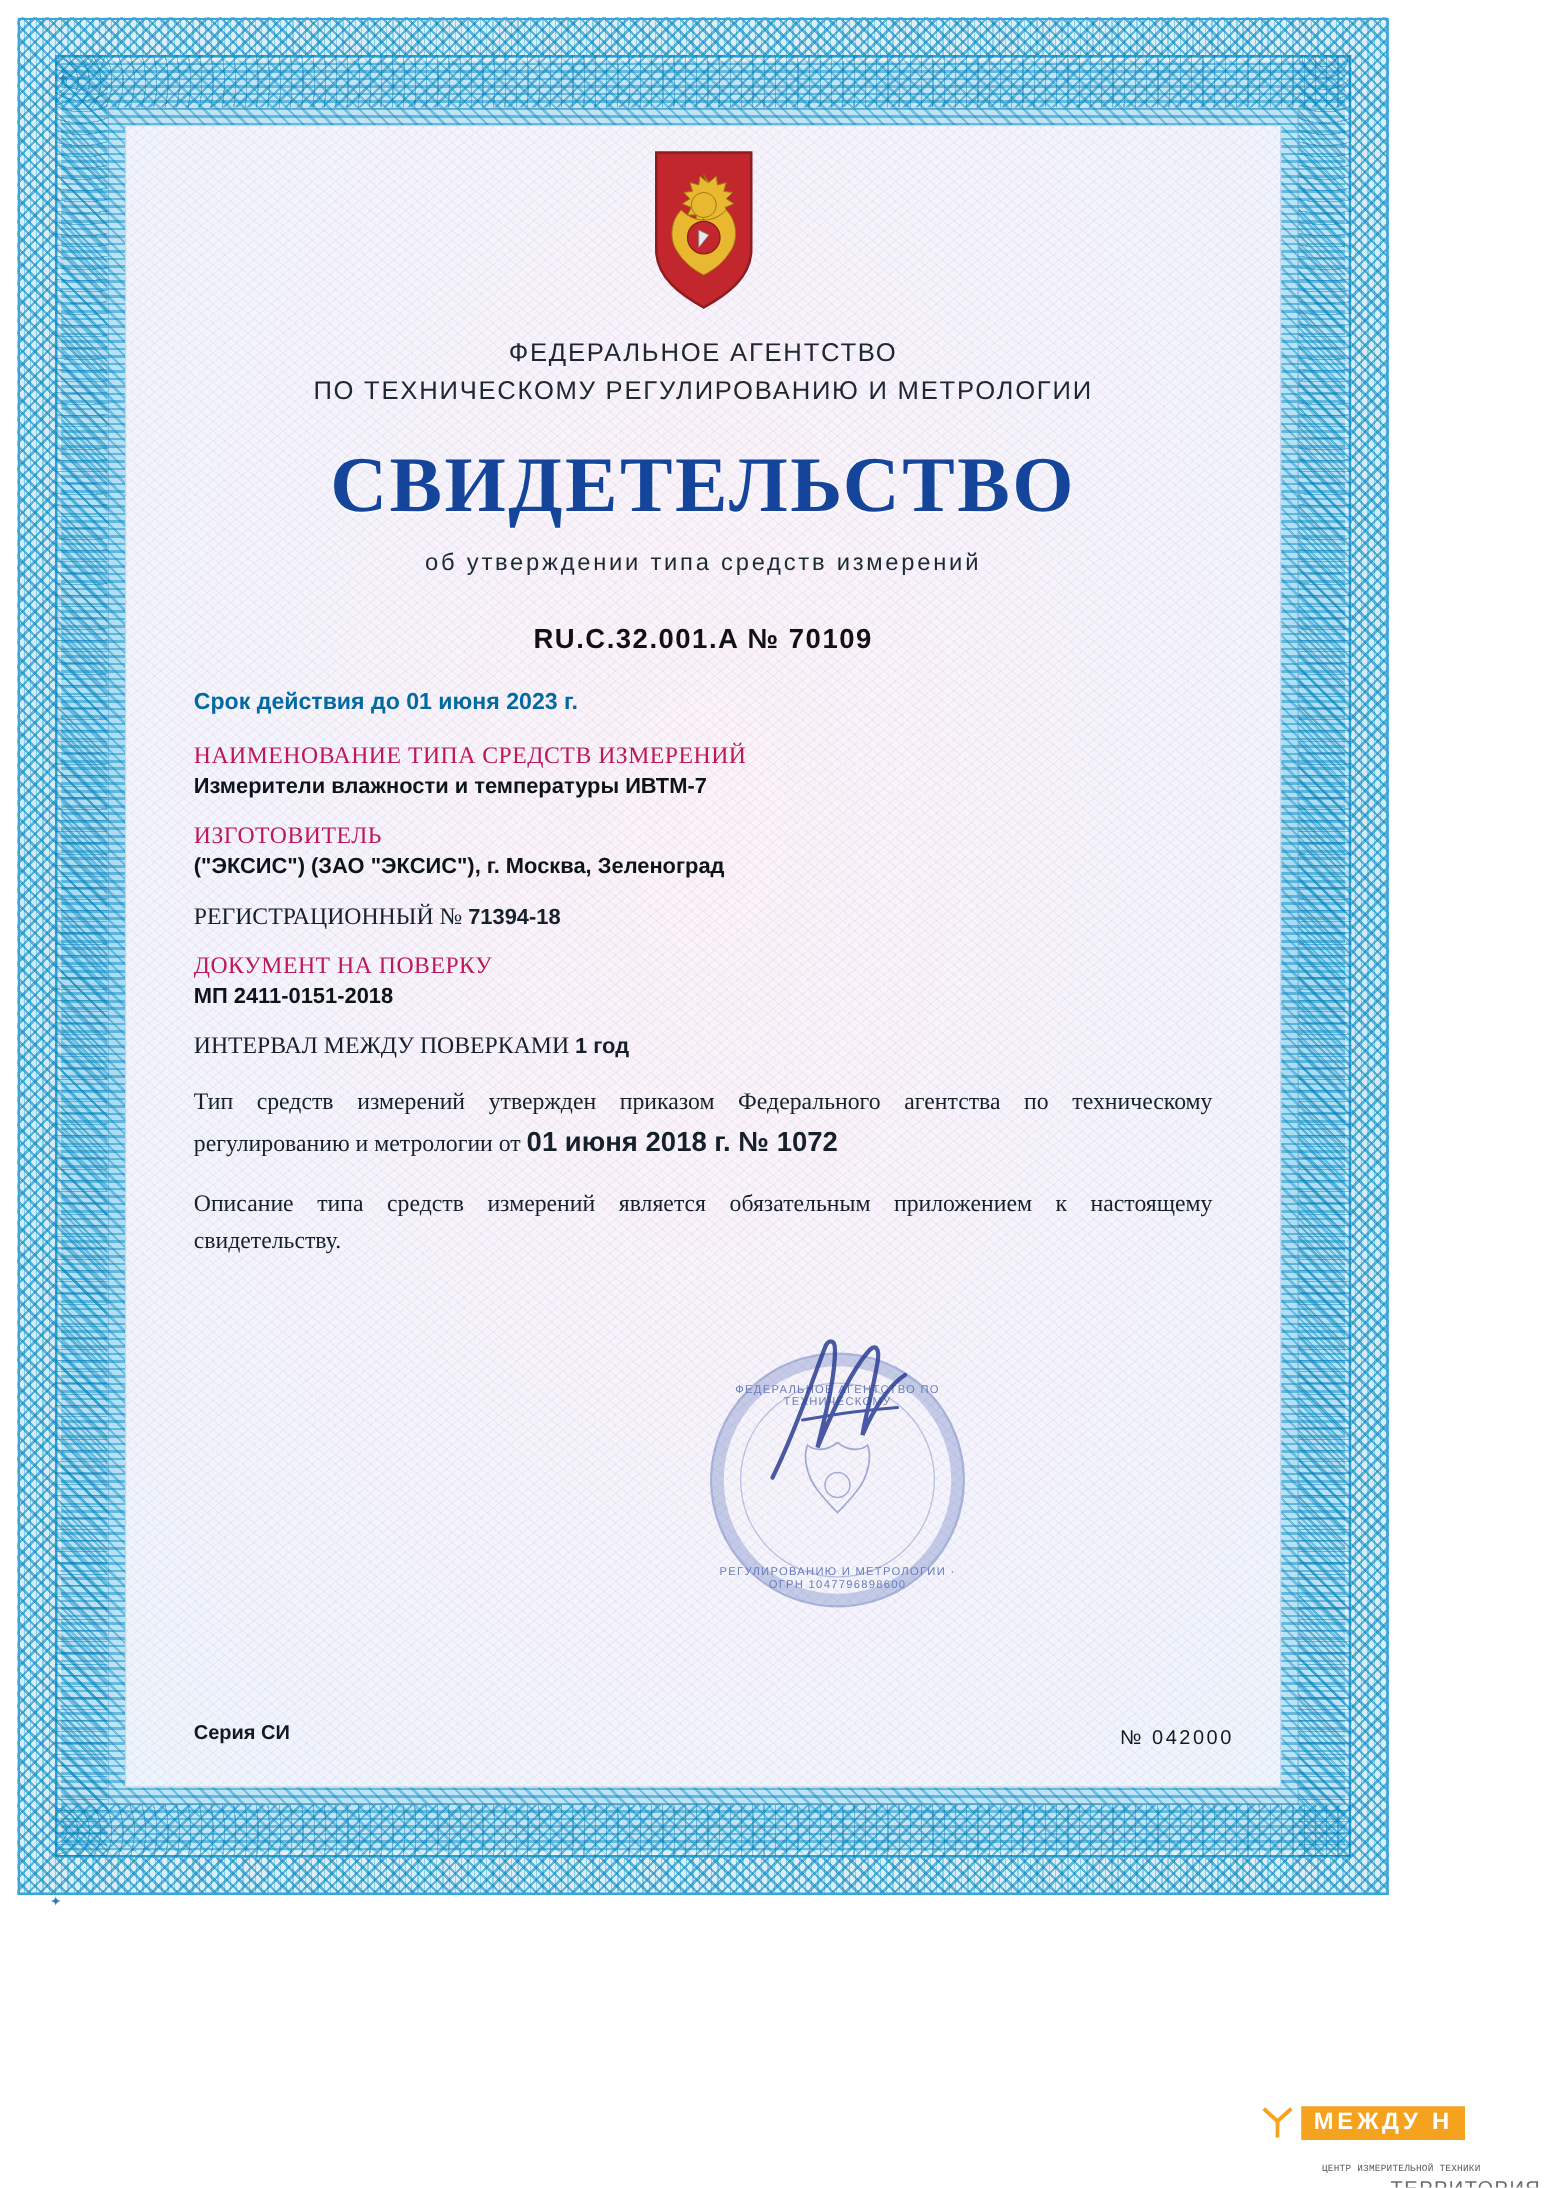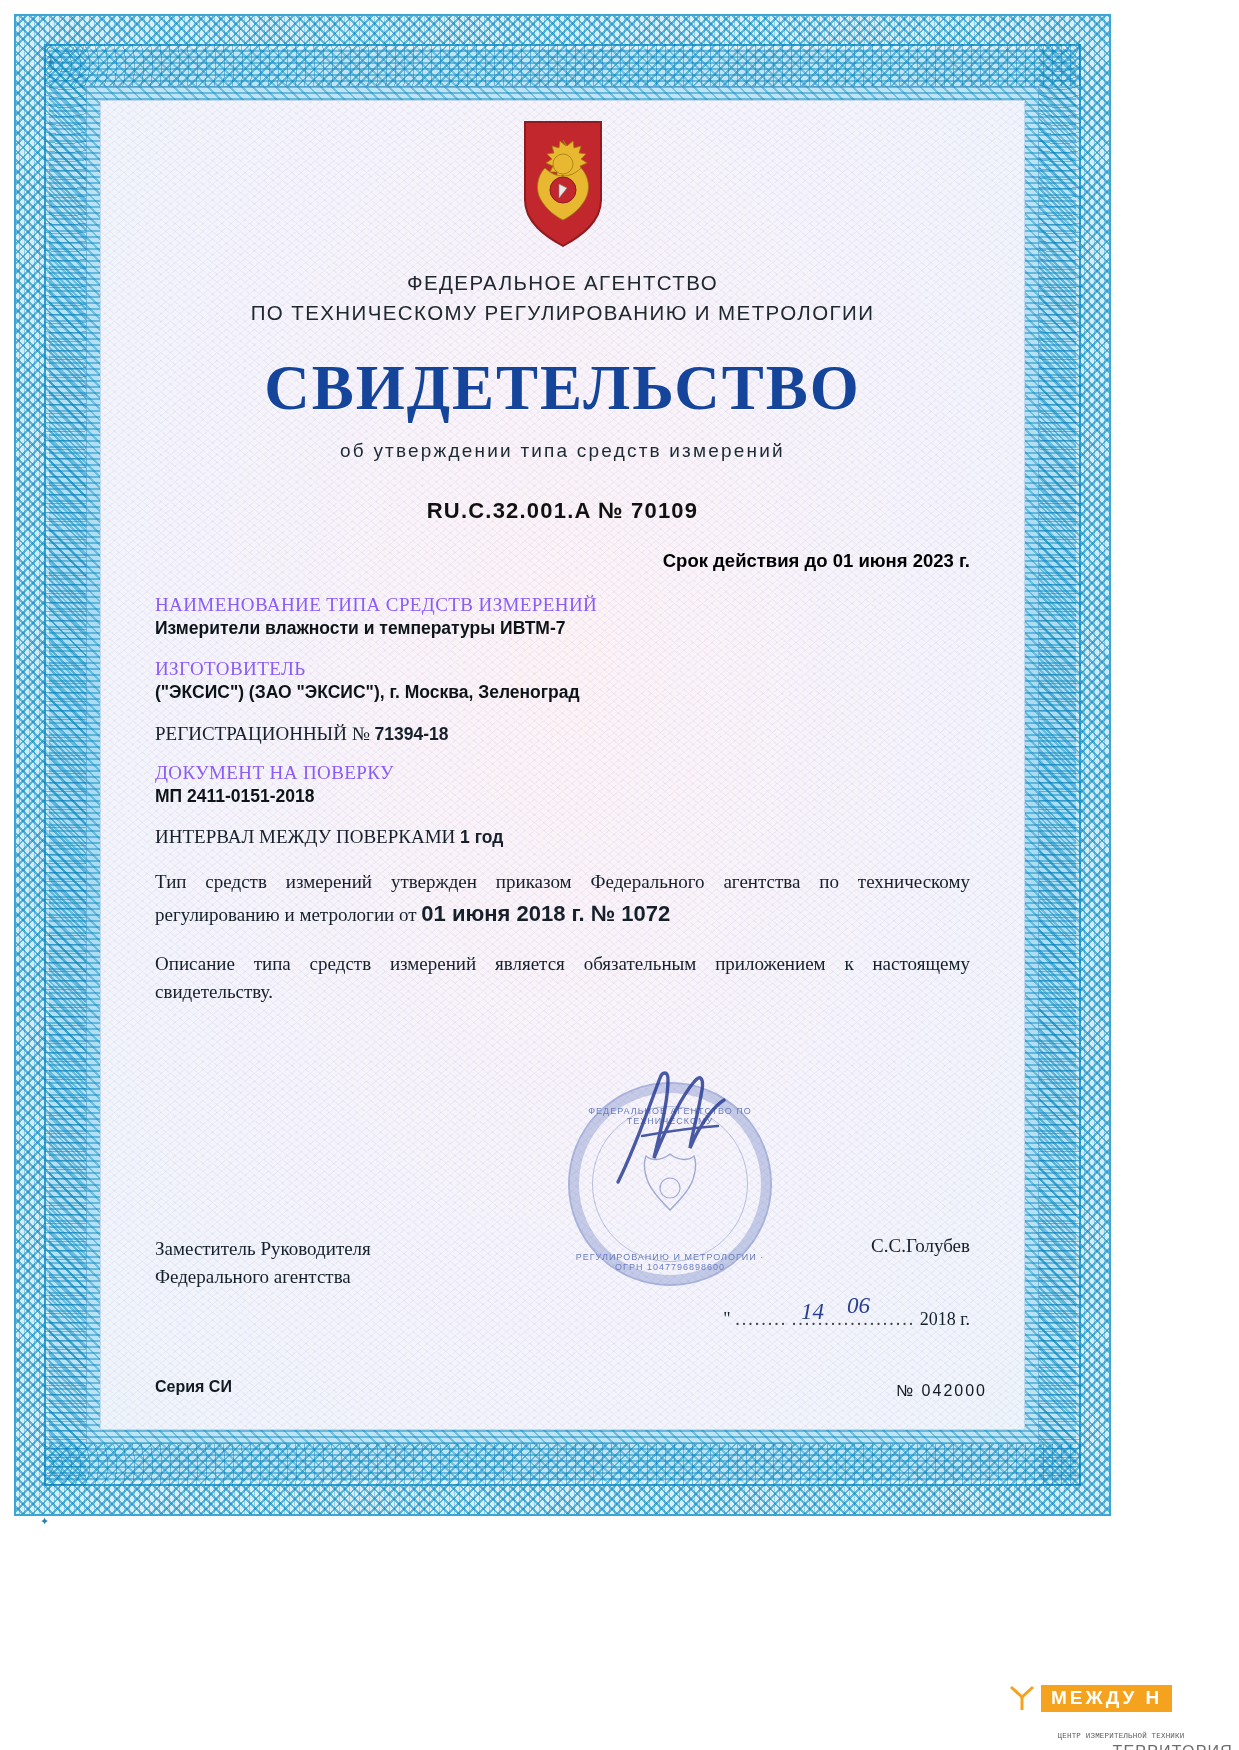--- a/index.html
+++ b/index.html
@@ -156,21 +156,21 @@
     position: absolute;
     left: 55px;
     top: 450px;
     width: 815px;
   }
   .field-block { margin-bottom: 17px; }
   .label-serif {
     font-family: "Liberation Serif", serif;
     font-size: 19px;
     letter-spacing: 0.4px;
-    color: #8b5cf6;
+    color: #be185d;
   }
   .value-bold {
     font-family: "Liberation Sans", sans-serif;
     font-weight: bold;
     font-size: 17.5px;
     color: #0d1418;
     line-height: 1.45;
   }
   .inline-row {
     font-family: "Liberation Serif", serif;
@@ -179,23 +179,22 @@
   }
   .inline-row .b {
     font-family: "Liberation Sans", sans-serif;
     font-weight: bold;
     font-size: 17.5px;
   }
   .validity {
     font-family: "Liberation Sans", sans-serif;
     font-weight: bold;
     font-size: 18.5px;
-    color: #000000;
+    color: #0369a1;
     margin-bottom: 22px;
-    text-align: right;
   }
 
   .para {
     font-family: "Liberation Serif", serif;
     font-size: 19px;
     line-height: 1.5;
     color: #15202a;
     text-align: justify;
     margin-top: 20px;
   }
@@ -438,36 +437,20 @@
         <circle cx="35" cy="44" r="10" fill="none" stroke="#3b56a8" stroke-width="1.2"></circle>
       </svg>
       <div class="stamp-text-bottom">РЕГУЛИРОВАНИЮ И МЕТРОЛОГИИ · ОГРН 1047796898600</div>
     </div>
 
     <svg class="sign-scribble" viewBox="0 0 190 140">
       <path d="M20 120 C38 84 52 42 62 16 C64 10 70 8 70 18 C70 44 60 78 56 96 C70 62 84 34 96 20 C102 12 106 16 104 28 C100 52 94 72 92 86 C102 62 116 44 126 38" fill="none" stroke="#2b3f96" stroke-width="3.4" stroke-linecap="round"></path>
       <path d="M44 74 C66 70 92 66 120 64" fill="none" stroke="#2b3f96" stroke-width="2.4" stroke-linecap="round"></path>
     </svg>
 
-    <div class="signature-area">
-      <div class="sign-role">
-        <div>Заместитель Руководителя</div>
-        <div>Федерального агентства</div>
-      </div>
-      <div class="sign-name">С.С.Голубев</div>
-
-      <div class="date-line">
-        <span>"</span>
-        <span class="dots">........</span>
-        <span class="dots">...................</span>
-        <span>2018 г.</span>
-      </div>
-      <span class="handwritten" style="left: 646px; top: 64px;">14</span>
-      <span class="handwritten" style="left: 692px; top: 58px;">06</span>
-    </div>
 
     <div class="footer-series">Серия СИ</div>
     <div class="footer-number">№  042000</div>
   </div>
 
   <div class="watermark">
     <div class="wm-row">
       <svg class="wm-mark" viewBox="0 0 26 28">
         <path d="M2 3 L13 13 L24 3" fill="none" stroke="#f5a21e" stroke-width="3"></path>
         <path d="M13 13 L13 26" stroke="#f5a21e" stroke-width="3"></path>

